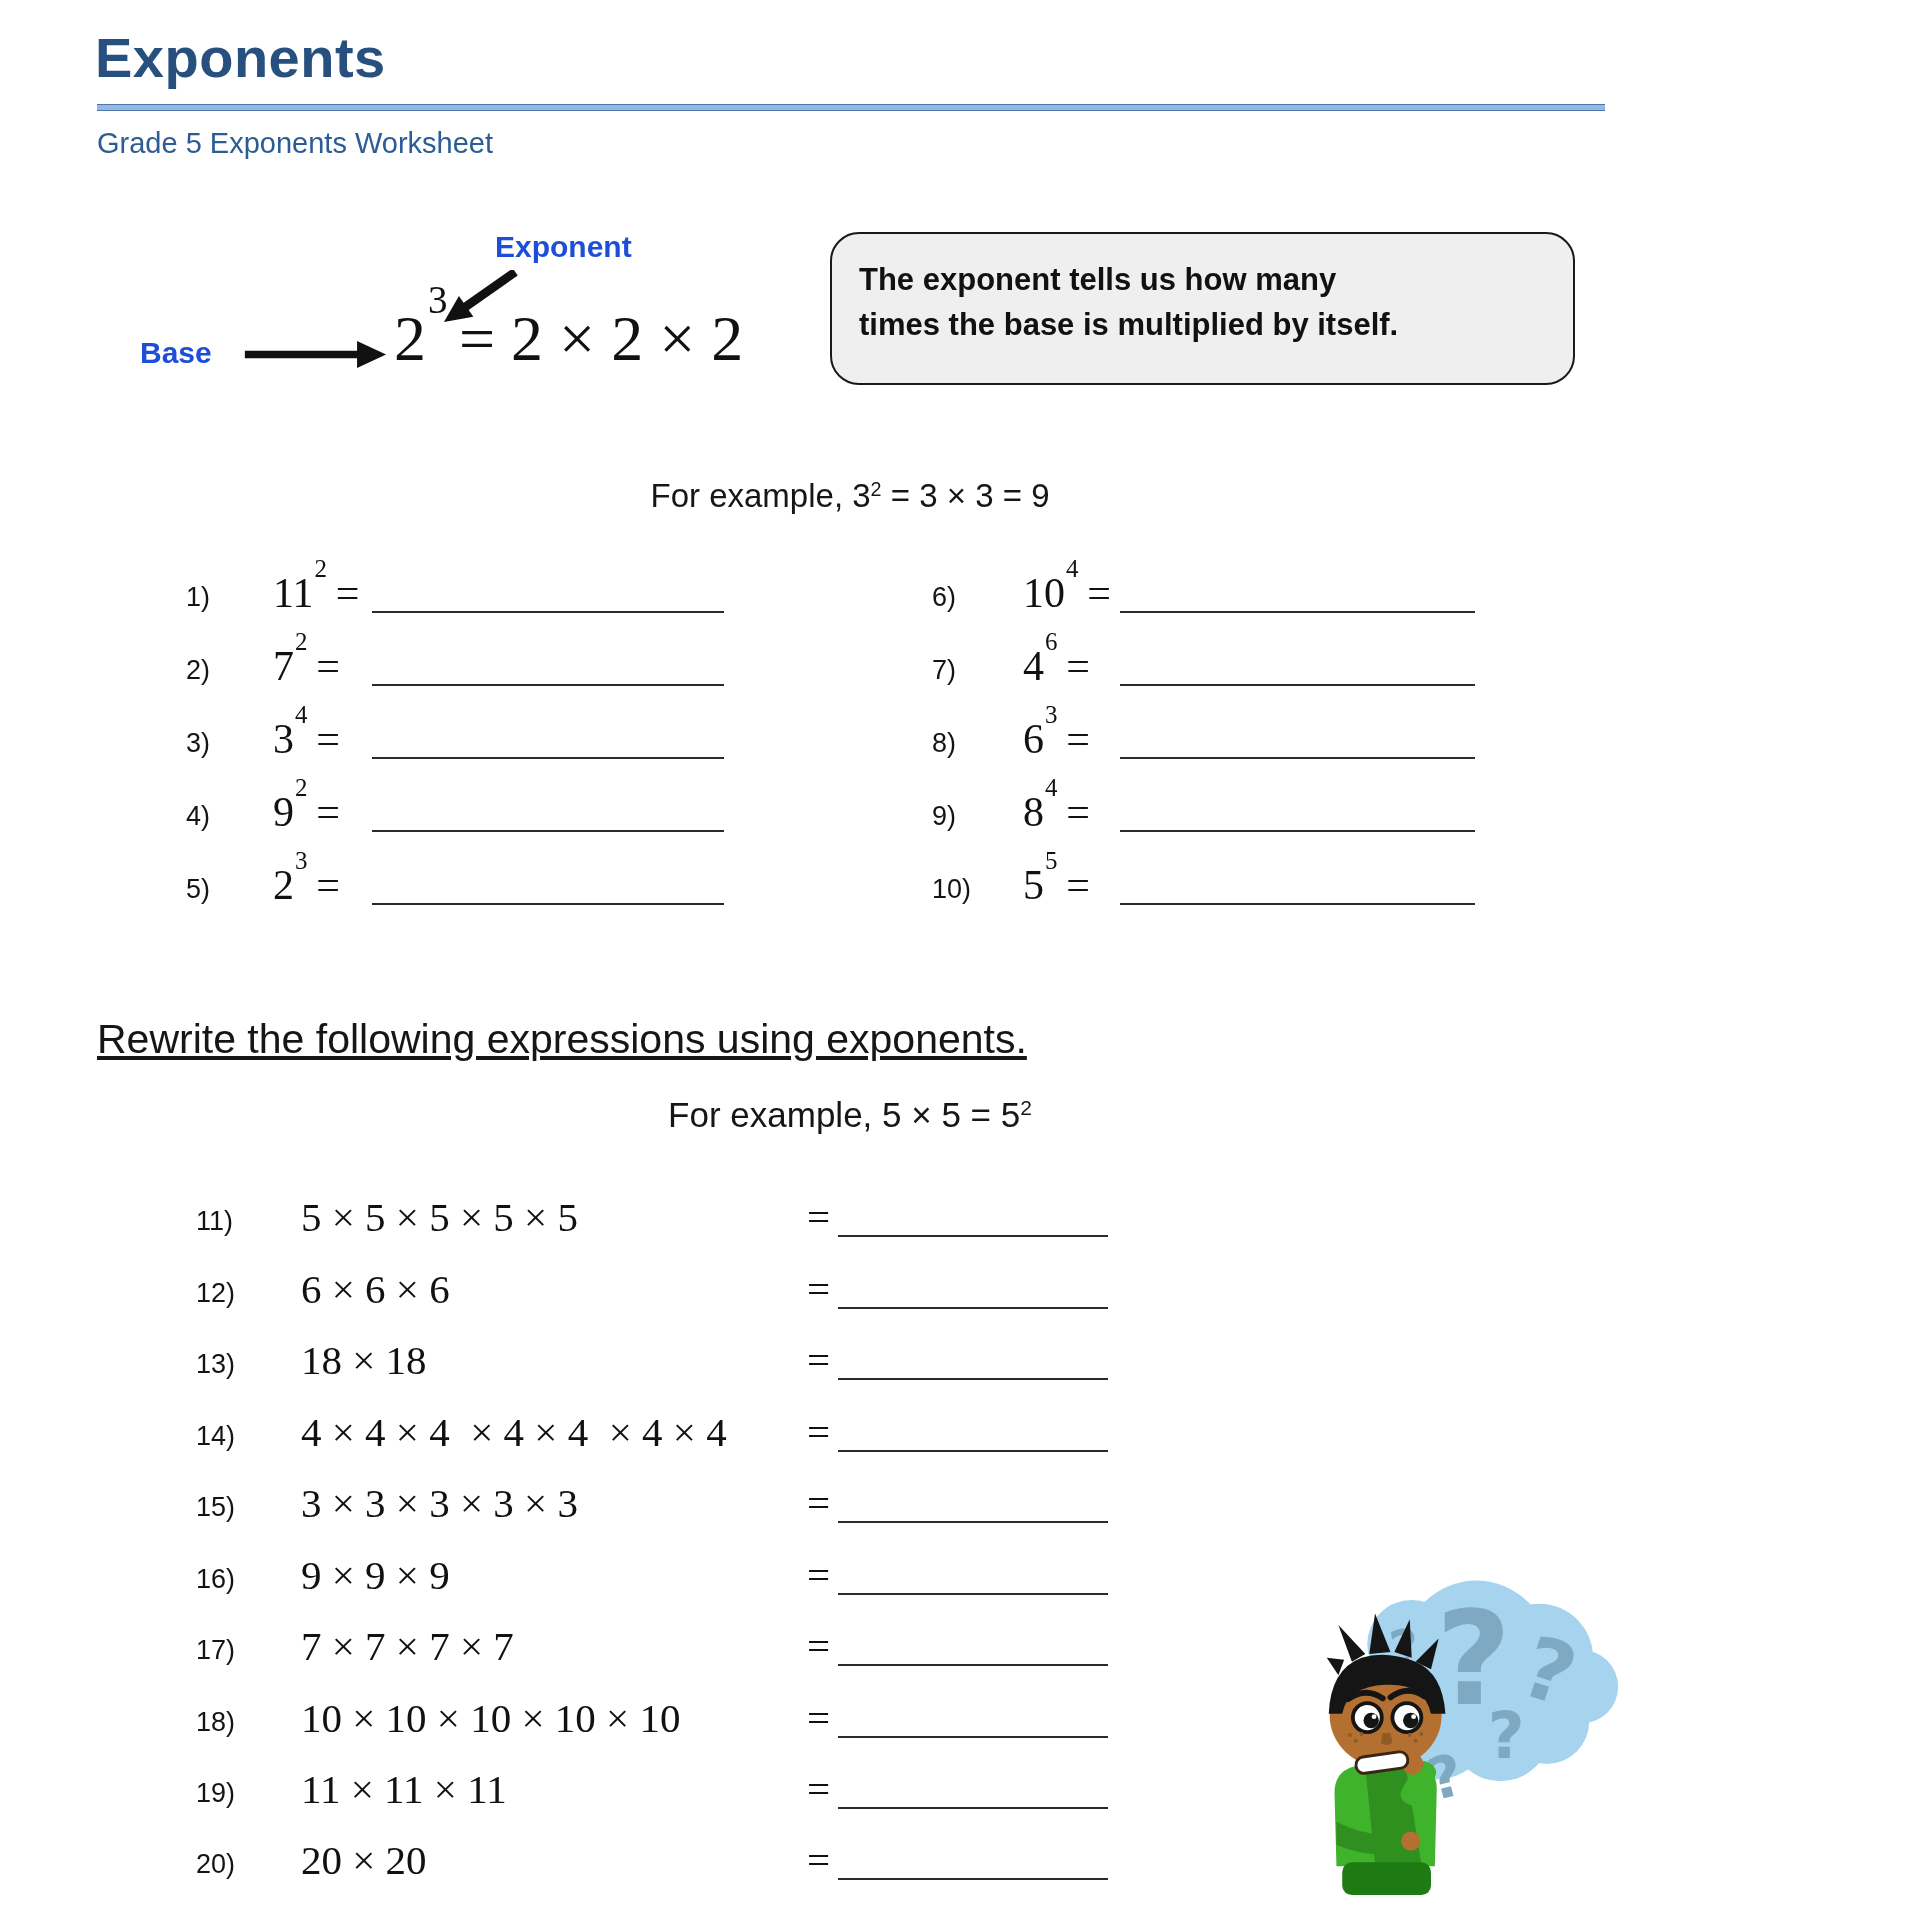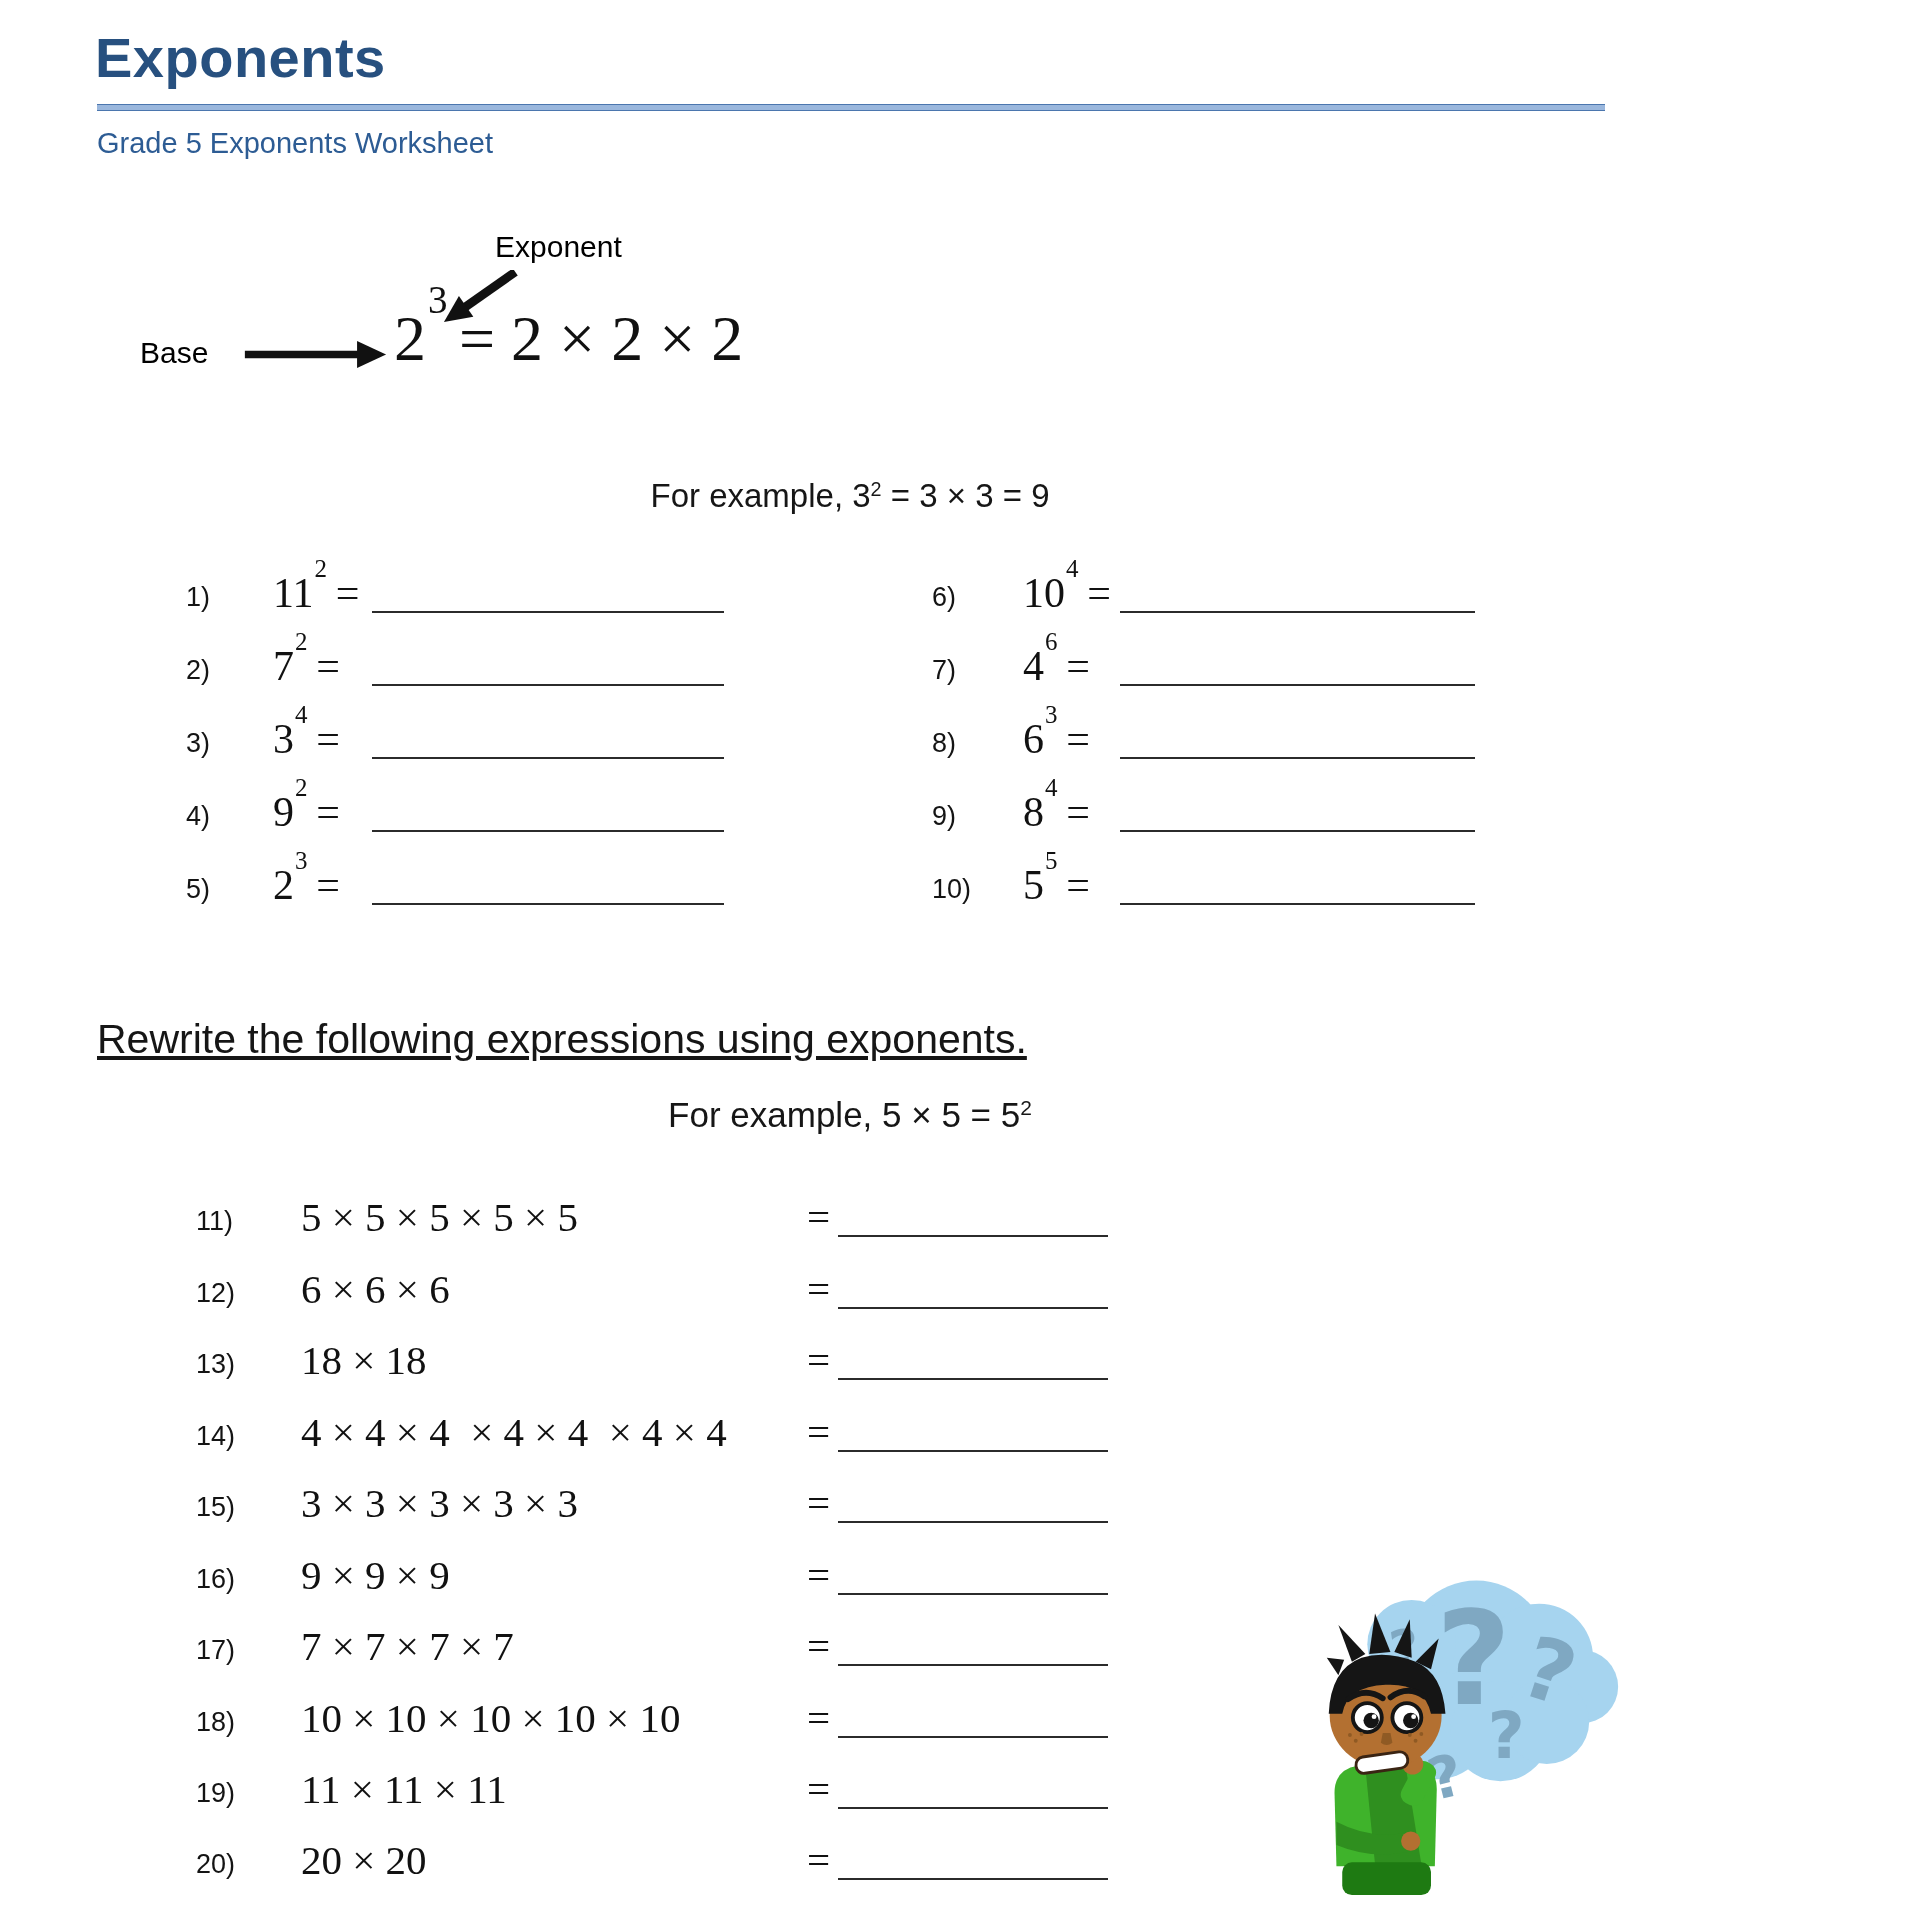--- a/index.html
+++ b/index.html
@@ -13,21 +13,21 @@
     font-size:56px;font-weight:bold;color:var(--title-blue,#27507F);letter-spacing:0.5px;
   }
   .rule{
     position:absolute;left:97px;top:104px;width:1508px;height:6.8px;box-sizing:border-box;
     background:#9AB7DD;border-top:1.9px solid var(--rule-blue,#4B76AE);border-bottom:1.9px solid var(--rule-blue,#4B76AE);
   }
   .subtitle{
     position:absolute;left:97px;top:127px;font-size:29px;color:var(--subtitle-blue,#2D5C94);
   }
   
-  .dlabel{position:absolute;font-size:30px;font-weight:normal;color:#000000;}
+  .dlabel{position:absolute;font-size:30px;font-weight:bold;color:#1d4ed8;}
   .exp-label{left:495px;top:230px;}
   .base-label{left:140px;top:336px;}
   .arrow-svg{position:absolute;}
   .a-diag{left:434px;top:270px;}
   .a-base{left:241px;top:338px;}
   .formula{
     position:absolute;left:394px;top:305px;font-family:"Liberation Serif",serif;
     font-size:64px;line-height:1;white-space:nowrap;color:#111;
   }
   .f-sup{font-size:39px;position:relative;top:-25px;margin-left:1.9px;}
@@ -81,20 +81,24 @@
       <polygon points="62,-13 90,0 62,13" stroke="none"></polygon>
     </g>
   </svg>
   <span class="dlabel base-label">Base</span>
   <svg class="arrow-svg a-base" width="147" height="33" viewBox="0 0 152 34">
     <line x1="4" y1="17" x2="124" y2="17" stroke="#111" stroke-width="8"></line>
     <polygon points="120,3 150,17 120,31" fill="#111"></polygon>
   </svg>
   <div class="formula"><span>2</span><sup class="f-sup">3</sup><span class="f-rhs">= 2 × 2 × 2</span></div>
 
+  <div class="callout">
+    <div>The exponent tells us how many</div>
+    <div>times the base is multiplied by itself.</div>
+  </div>
 
   <div class="ex1"><span>For example, 3</span><span class="ex-sup">2</span><span> = 3 × 3 = 9</span></div>
 
   <div class="row" style="top:569px">
     <span class="num n-l">1)</span>
     <span class="e1 e-l"><span>11</span><sup class="s1sup">2</sup><span class="eqs">=</span></span>
     <span class="blank b1-l"></span>
   </div>
   <div class="row" style="top:642px">
     <span class="num n-l">2)</span>

